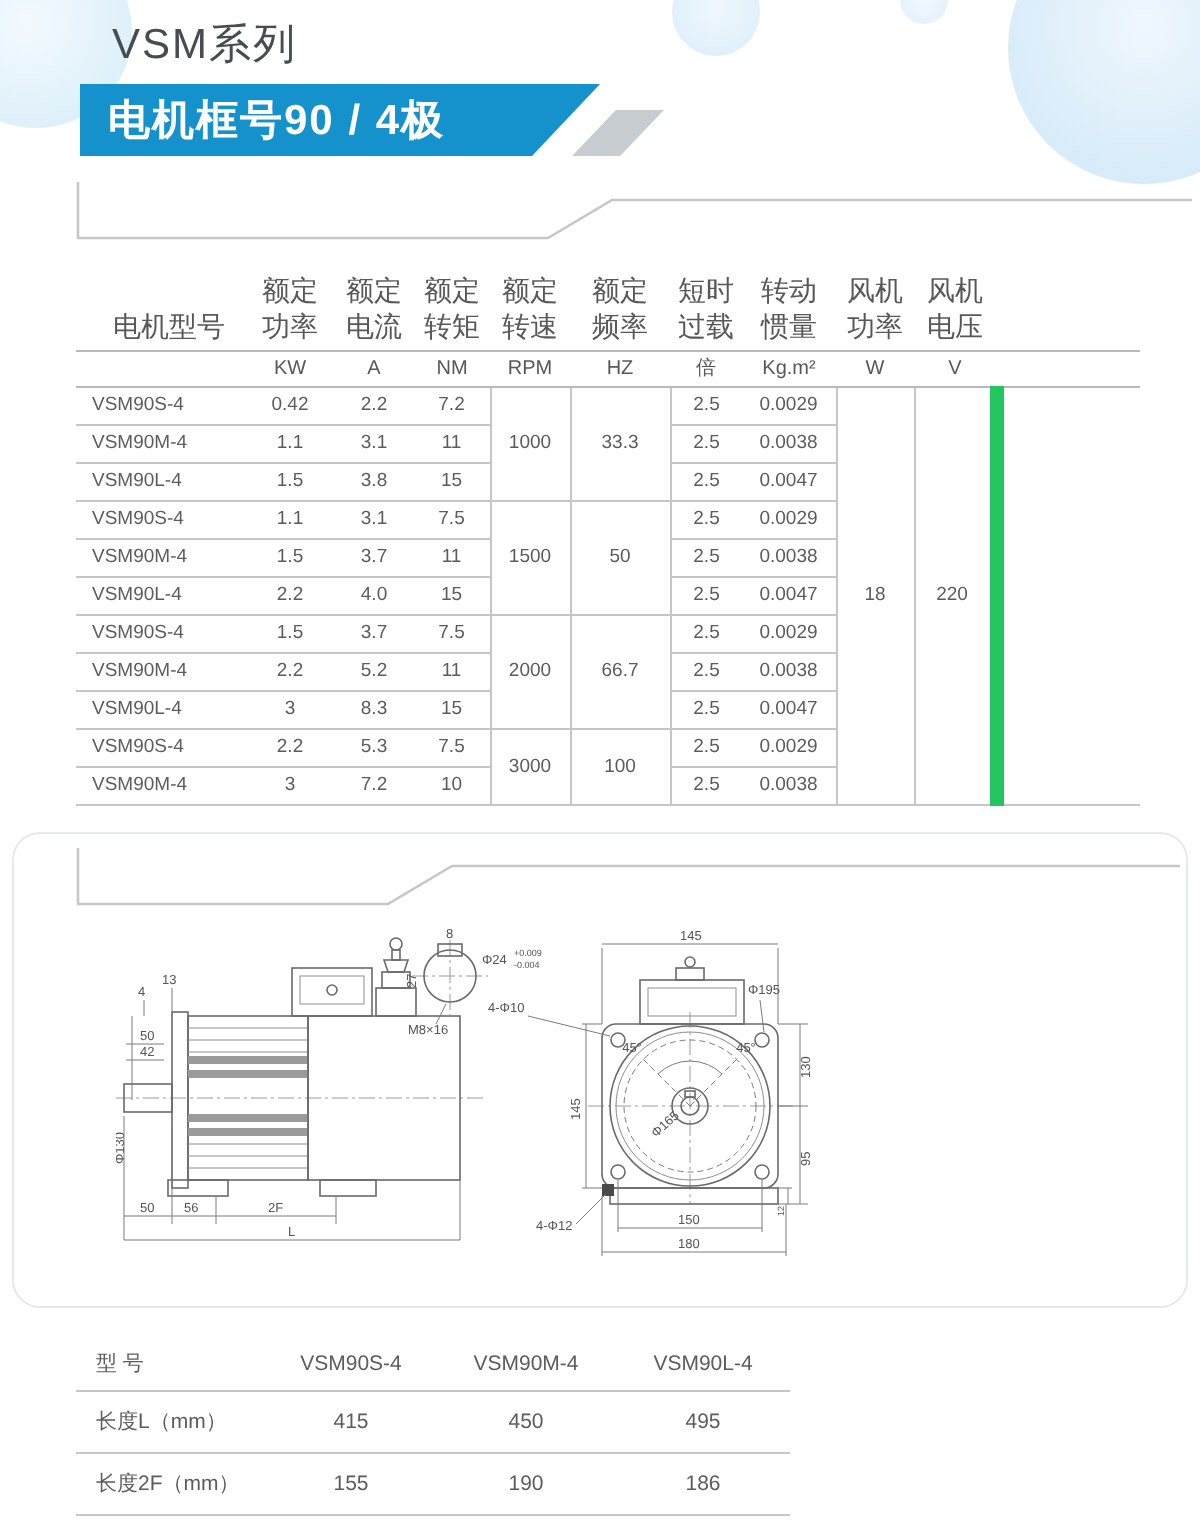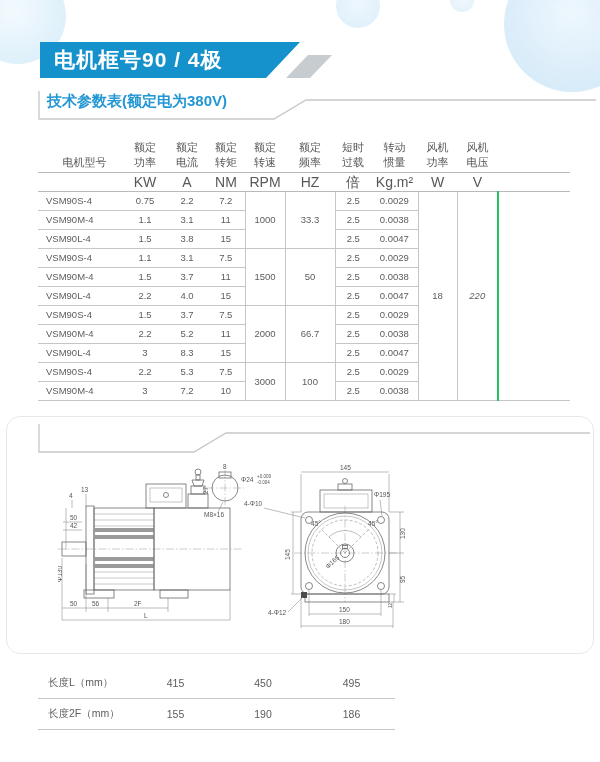--- a/index.html
+++ b/index.html
@@ -22,33 +22,33 @@
   .section{position:absolute;left:38px;width:560px;height:34px;}
   .sec-title{position:absolute;left:9px;top:4px;font-size:15px;font-weight:bold;color:#2397d3;}
   .sec-line{position:absolute;left:0;top:0;}
   #sec1{top:88px;} #sec2{top:421px;}
 
   .panel{position:absolute;left:6px;top:416px;width:586px;height:236px;
          border:1px solid #e6e9ec;border-radius:14px;}
 
   
   #spec{position:absolute;left:38px;top:136px;border-collapse:collapse;table-layout:fixed;width:532px;}
-  #spec th{font-weight:normal;font-size:11px;color:#585858;vertical-align:bottom;
+  #spec th{font-weight:normal;font-size:14px;color:#585858;vertical-align:bottom;
            padding:0 0 3px 0;white-space:pre-line;line-height:1.3;text-align:center;
            border-bottom:1px solid #b9b9b9;height:33px;}
-  #spec tr.units th{height:17px;font-size:14px;vertical-align:middle;padding:0;}
+  #spec tr.units th{height:17px;font-size:10px;vertical-align:middle;padding:0;}
   #spec th.h0,#spec th.u0{text-align:center;padding-left:8px;}
   #spec td{font-size:9.5px;color:#5c5c5c;text-align:center;height:18px;padding:0;line-height:18px;
            border-bottom:1px solid #c6c6c6;}
   #spec td.c-model{text-align:left;padding-left:8px;}
   #spec td.c-rpm{border-left:1px solid #c6c6c6;border-right:1px solid #c6c6c6;margin-top:27px;}
   #spec td.c-hz{border-right:1px solid #c6c6c6;}
   #spec td.c-in{border-right:1px solid #c6c6c6;}
   #spec td.c-w{border-right:1px solid #c6c6c6;margin-top:12px;}
-  #spec td.c-v{border-right:2px solid #22c55e;font-style:italic;}
+  #spec td.c-v{border-right:7px solid #22c55e;}
 
   
   #draw{position:absolute;left:58px;top:462px;}
   #draw rect,#draw circle,#draw polygon,#draw path.ln{stroke:#6a6a6a;stroke-width:0.8;fill:none;}
   #draw .thin{stroke:#8d8d8d;stroke-width:0.5;fill:none;}
   #draw .band{fill:#9a9a9a;stroke:none;}
   #draw .dim{stroke:#7b7b7b;stroke-width:0.5;fill:none;}
   #draw .cl{stroke:#9a9a9a;stroke-width:0.5;fill:none;stroke-dasharray:8 2 1.5 2;}
   #draw .dash{stroke:#7b7b7b;stroke-width:0.5;fill:none;stroke-dasharray:3 2;}
   #draw text{font-size:6.5px;fill:#555;font-family:"Liberation Sans",sans-serif;}
@@ -65,34 +65,34 @@
 </head>
 <body>
 
 <div id="page">
 
   <div class="bub" id="b1"></div>
   <div class="bub" id="b2"></div>
   <div class="bub" id="b3"></div>
   <div class="bub" id="b4"></div>
 
+  <div class="series-title">VSM系列</div>
 
   <div class="banner">
     <svg width="320" height="36">
       <polygon points="0,0 260,0 226,36 0,36" fill="#1591cb"></polygon>
       <polygon points="268,13 292,13 270,36 246,36" fill="#c7ccd1"></polygon>
     </svg>
     <div class="banner-text">电机框号90 / 4极</div>
   </div>
 
   <div class="section" id="sec1">
     <svg class="sec-line" width="560" height="34">
       <polyline points="1,3 1,31 236,31 268,12 558,12" fill="none" stroke="#c7c7c7" stroke-width="1.3"></polyline>
     </svg>
-    <div class="sec-title">技术参数表(额定电为380V)</div>
   </div>
 
   <table id="spec">
     <colgroup>
       <col style="width:85px">
         <col style="width:44px">
         <col style="width:40px">
         <col style="width:38px">
       <col style="width:40px">
         <col style="width:50px">
@@ -135,21 +135,21 @@
           <th class="u6">倍</th>
           <th class="u7">Kg.m²</th>
           <th class="u8">W</th>
           <th class="u9">V</th>
           <th class="u-e"></th>
         </tr>
     </thead>
     <tbody>
         <tr>
           <td class="c-model">VSM90S-4</td>
-          <td class="c-kw">0.75</td>
+          <td class="c-kw">0.42</td>
           <td class="c-a">2.2</td>
           <td class="c-nm">7.2</td>
           <td class="c-rpm" rowspan="3">1000</td>
           <td class="c-hz" rowspan="3">33.3</td>
           <td class="c-ol">2.5</td>
           <td class="c-in">0.0029</td>
           <td class="c-w" rowspan="11">18</td>
           <td class="c-v" rowspan="11">220</td>
           <td class="c-e" rowspan="11"></td>
         </tr>
@@ -341,20 +341,26 @@
   </svg>
 
   <table id="len">
     <colgroup>
       <col style="width:95px">
         <col style="width:85px">
         <col style="width:90px">
         <col style="width:87px">
     </colgroup>
     <tbody>
+        <tr class="hd">
+          <td class="">型  号</td>
+          <td class="">VSM90S-4</td>
+          <td class="">VSM90M-4</td>
+          <td class="">VSM90L-4</td>
+        </tr>
         <tr class="bd">
           <td class="">长度L（mm）</td>
           <td class="">415</td>
           <td class="">450</td>
           <td class="">495</td>
         </tr>
         <tr class="bd">
           <td class="">长度2F（mm）</td>
           <td class="">155</td>
           <td class="">190</td>

